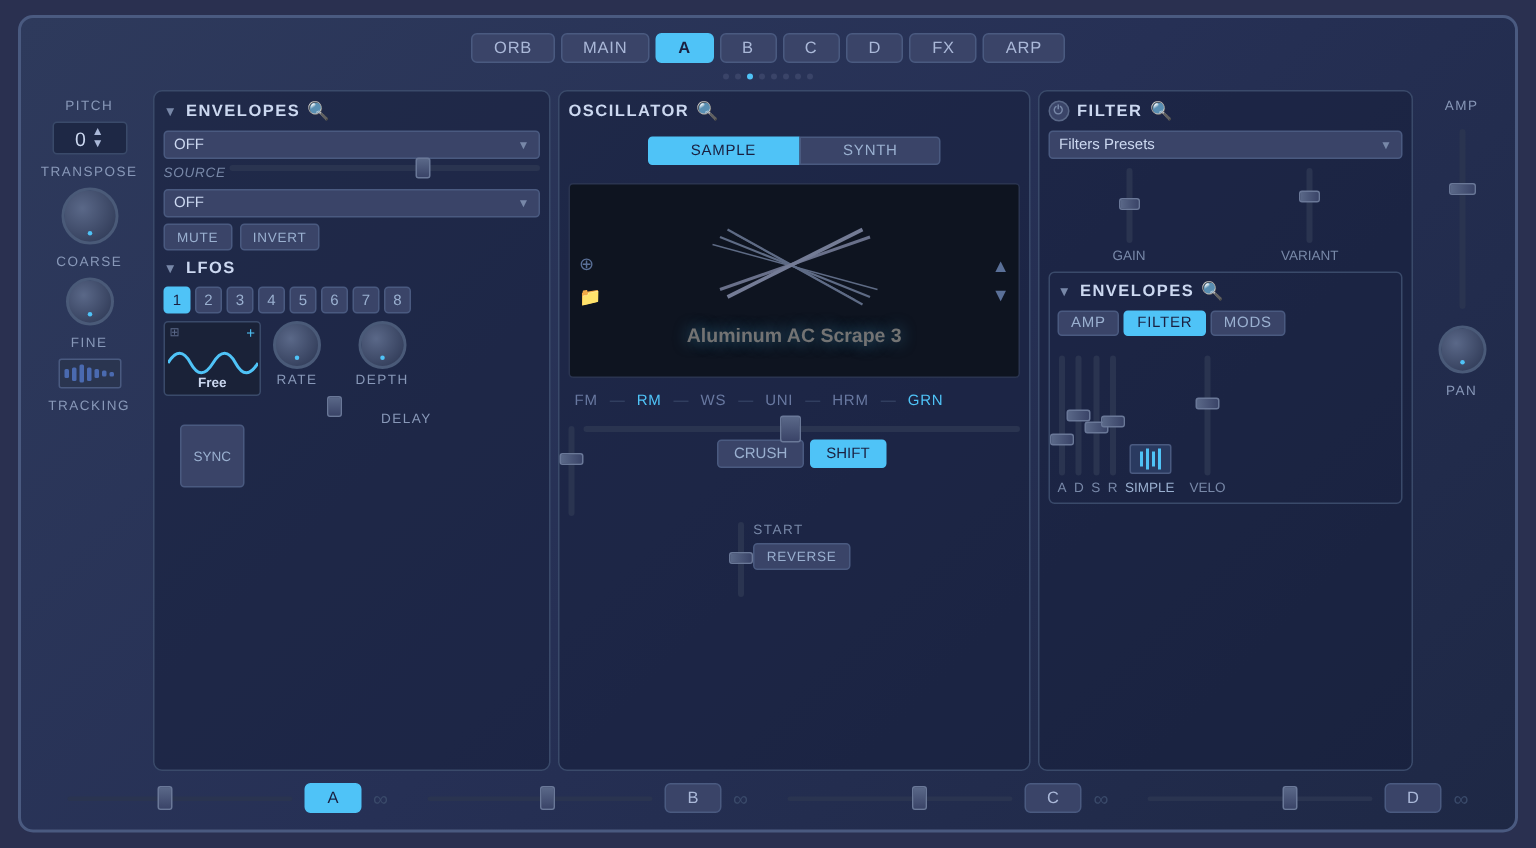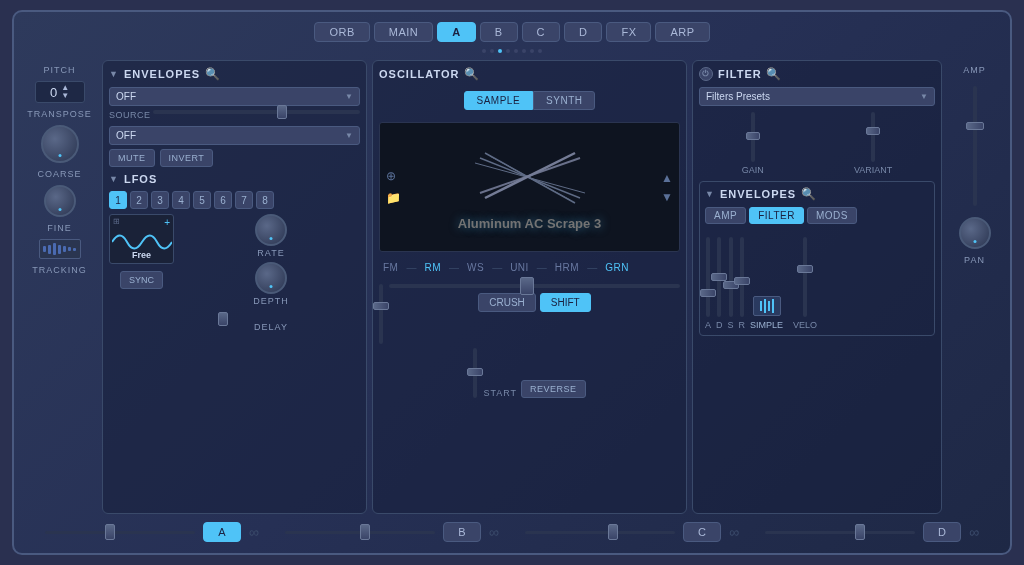--- a/index.html
+++ b/index.html
@@ -186,20 +186,21 @@
       justify-content: space-between;
       cursor: pointer;
       margin-bottom: 4px;
     }
     .dropdown-arrow { color: #7888a8; font-size: 8px; }
 
     .slider-row {
       display: flex;
       gap: 6px;
       margin-bottom: 6px;
+      font-style: italic;
     }
     .slider-label {
       color: #7888a8;
       font-size: 9px;
       width: 38px;
       letter-spacing: 0.5px;
     }
     .slider-track {
       flex: 1;
       height: 4px;
@@ -300,37 +301,37 @@
       align-items: center;
       gap: 2px;
     }
 
     .sync-btn {
       background: #3a4468;
       border: 1px solid #4a5a80;
       border-radius: 3px;
       color: #9ab0d0;
       font-size: 9px;
-      padding: 3px 8px;
-      cursor: pointer;
-      margin-top: 4px;
+      padding: 15px 8px;
+      cursor: pointer;
+      margin-top: 16px;
       text-align: right;
     }
 
     .osc-mode-btns {
       display: flex;
       gap: 0;
       margin-bottom: 5px;
     }
     .osc-mode-btn {
       background: #3a4468;
       border: 1px solid #4a5a80;
       color: #9ab0d0;
       font-size: 10px;
-      padding: 3px 12px;
+      padding: 3px 28px;
       cursor: pointer;
       letter-spacing: 0.5px;
     }
     .osc-mode-btn:first-child { border-radius: 3px 0 0 3px; }
     .osc-mode-btn:last-child { border-radius: 0 3px 3px 0; }
     .osc-mode-btn.active {
       background: #4fc3f7;
       color: #1a2040;
       border-color: #4fc3f7;
     }
@@ -447,22 +448,22 @@
       cursor: pointer;
     }
     .cs-btn.active {
       background: #4fc3f7;
       color: #1a2040;
       border-color: #4fc3f7;
     }
 
     .start-reverse {
       display: flex;
-      flex-direction: row;
-      align-items: flex-end;
+      flex-direction: column;
+      align-items: flex-start;
       gap: 4px;
     }
     .start-label { color: #7888a8; font-size: 9px; letter-spacing: 1px; }
 
     
     .filter-panel {
       width: 250px;
     }
 
     .power-btn {
@@ -837,21 +838,21 @@
               </div>
               <svg width="60" height="30" viewBox="0 0 60 30" style="position:absolute;top:12px;left:2px;">
                 <path d="M0,15 Q8,2 15,15 Q22,28 30,15 Q38,2 45,15 Q52,28 60,15" fill="none" stroke="#4fc3f7" stroke-width="2"></path>
               </svg>
               <div class="lfo-display-label">Free</div>
             </div>
             <button class="sync-btn">SYNC</button>
           </div>
 
           <div style="display:flex; flex-direction:column; gap:5px; flex:1;">
-            <div style="display:flex; gap:4px; justify-content:flex-start;flex-direction:column;">
+            <div style="display:flex; gap:23px; justify-content:flex-start;">
               <div class="knob-with-label">
                 <div class="knob-circle knob-md">
                   <div class="knob-dot"></div>
                 </div>
                 <span class="section-label">RATE</span>
               </div>
               <div class="knob-with-label">
                 <div class="knob-circle knob-md">
                   <div class="knob-dot"></div>
                 </div>

